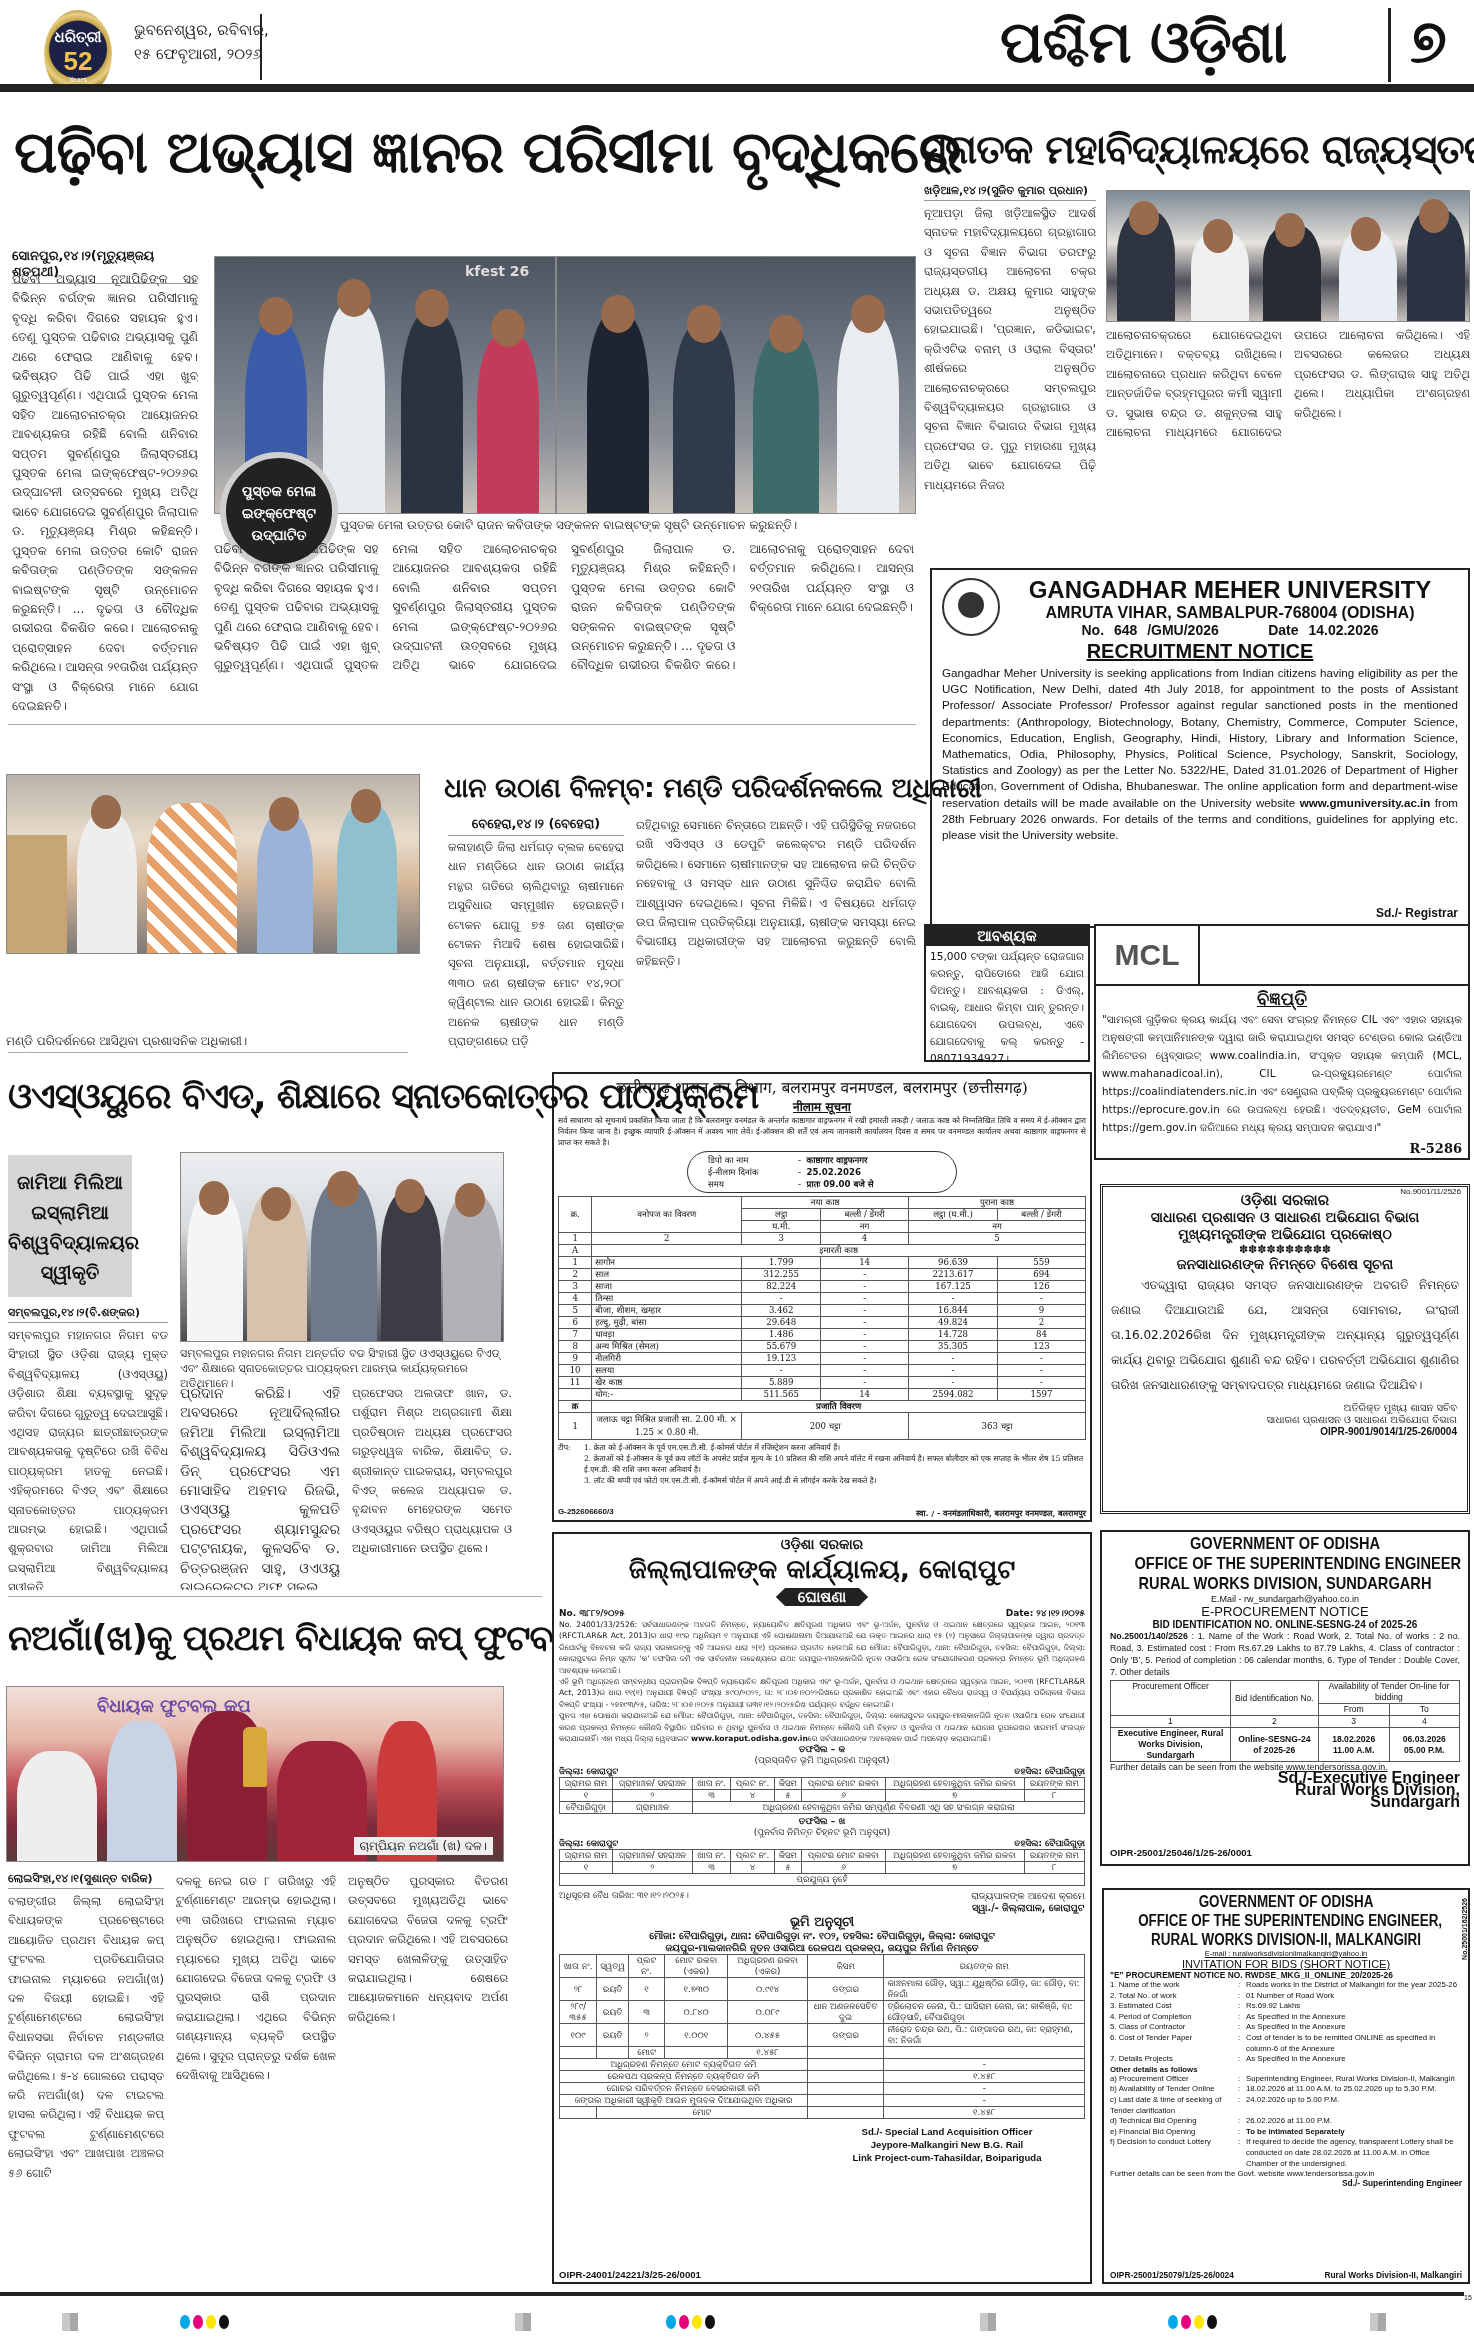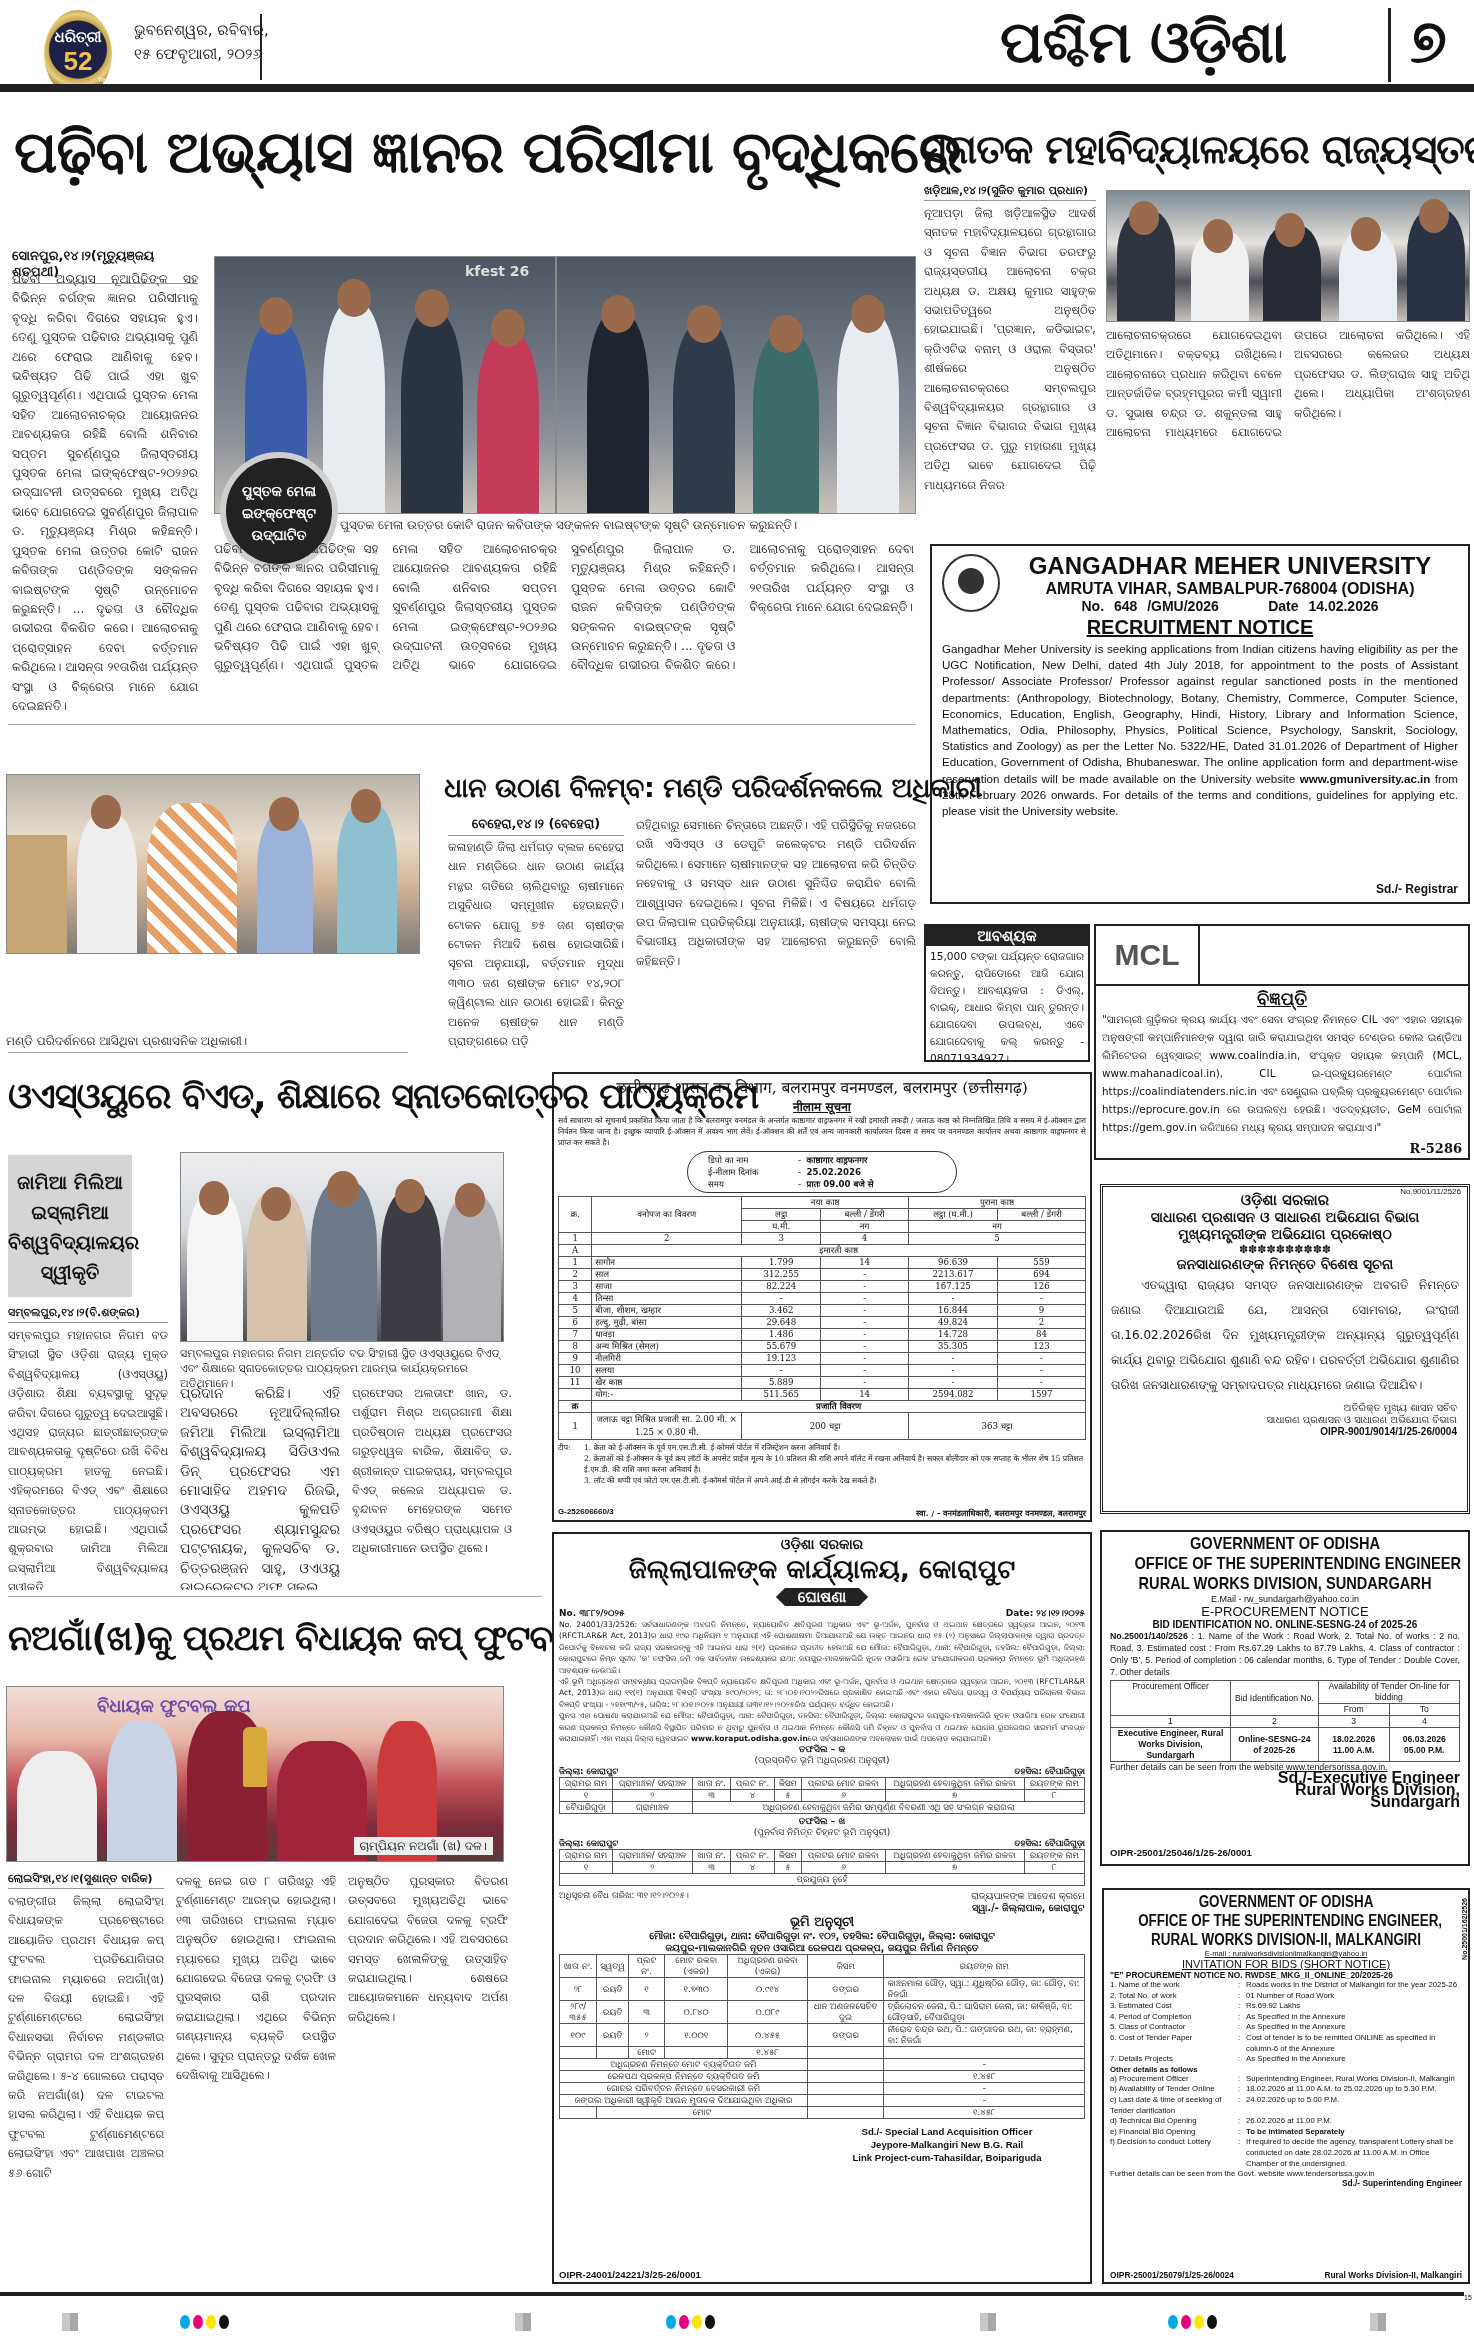--- a/index.html
+++ b/index.html
@@ -8,21 +8,21 @@
   .abs { position: absolute; }
   .serif { font-family: "DejaVu Serif", serif; }
   .lib { font-family: "Liberation Sans", sans-serif; }
 
   
   .logo { left: 40px; top: 6px; width: 76px; height: 100px; }
   .logo .ring { position:absolute; left:4px; top:4px; width:68px; height:88px; border-radius:50%;
      background: radial-gradient(circle at 50% 45%, #1d2146 0 48%, #c8a64a 50%, #e6cf85 60%, #b08c33 70%, transparent 72%); }
   .logo .brand { position:absolute; left:0; width:76px; top:22px; text-align:center; color:#fff; font-size:15px; font-weight:bold; }
   .logo .num { position:absolute; left:0; width:76px; top:40px; text-align:center; color:#f1c24b; font-size:26px; font-weight:bold; font-family:"Liberation Sans",sans-serif; }
-  .logo .yrs { position:absolute; left:0; width:76px; top:70px; text-align:right; color:#fff; font-size:7px; }
+  .logo .yrs { position:absolute; left:0; width:76px; top:70px; text-align:center; color:#fff; font-size:7px; }
   .dateline { left: 134px; top: 18px; font-size: 15px; line-height: 24px; }
   .datesep { left: 260px; top: 14px; width: 2px; height: 66px; background:#222; }
   .section-title { left: 1000px; top: 8px; font-size: 58px; font-weight: bold; letter-spacing: -1px; }
   .pagesep { left: 1388px; top: 8px; width: 3px; height: 74px; background:#222; }
   .pageno { left: 1410px; top: 6px; font-size: 60px; font-weight: bold; }
   .topbar { left: 0; top: 84px; width: 1474px; height: 8px; background: #222; }
 
   .headline { font-weight: bold; color:#111; white-space: nowrap; }
   .byline { font-size: 13px; font-weight: bold; border-bottom: 1px solid #999; padding-bottom: 3px; }
   .body { font-size: 12.2px; line-height: 19.4px; text-align: justify; color:#222; }
@@ -113,21 +113,21 @@
   <div class="head" style="left:96px; top:28px; width:30px; height:34px;"></div>
   <div class="person" style="left:156px; width:58px; height:96px; background:#262b35;"></div>
   <div class="head" style="left:168px; top:22px; width:30px; height:34px;"></div>
   <div class="person" style="left:232px; width:58px; height:92px; background:#e8eef4;"></div>
   <div class="head" style="left:244px; top:26px; width:30px; height:34px;"></div>
   <div class="person" style="left:300px; width:58px; height:112px; background:#2a3344;"></div>
   <div class="head" style="left:312px; top:8px; width:30px; height:34px;"></div>
 </div>
 <div class="abs body" style="left:1106px; top:326px; width:364px; height:194px; overflow:hidden; font-size:11.6px; column-count:2; column-gap:12px;">ଆଲୋଚନାଚକ୍ରରେ ଯୋଗଦେଇଥିବା ଅତିଥିମାନେ। ବକ୍ତବ୍ୟ ରଖିଥିଲେ। ଆଲୋଚନାରେ ପ୍ରଧାନ କରିଥିବା ବେଳେ ଆନ୍ତର୍ଜାତିକ ବ୍ରହ୍ମପୁରର କର୍ମୀ ସ୍ୱାମୀ ଡ. ସୁଭାଷ ଚନ୍ଦ୍ର ଡ. ଶକୁନ୍ତଳା ସାହୁ ଆଲୋଚନା ମାଧ୍ୟମରେ ଯୋଗଦେଇ ଉପରେ ଆଲୋଚନା କରିଥିଲେ। ଏହି ଅବସରରେ କଲେଜର ଅଧ୍ୟକ୍ଷ ପ୍ରଫେସର ଡ. ଲିଙ୍ଗରାଜ ସାହୁ ଅତିଥି ଥିଲେ। ଅଧ୍ୟାପିକା ଅଂଶଗ୍ରହଣ କରିଥିଲେ।</div>
 
-<div class="abs ad" style="left:930px; top:544px; width:540px; height:360px; padding:6px 10px;">
+<div class="abs ad" style="left:930px; top:568px; width:540px; height:360px; padding:6px 10px;">
   <div style="position:absolute; left:10px; top:8px; width:58px; height:58px; border:2px solid #333; border-radius:50%;">
     <div style="position:absolute; left:14px; top:12px; width:26px; height:26px; border-radius:50%; background:#333;"></div>
   </div>
   <div class="ad-title lib" style="margin-left:60px; font-size:24px; font-family:'Liberation Sans',sans-serif;">GANGADHAR MEHER UNIVERSITY</div>
   <div class="ad-title lib" style="margin-left:60px; font-size:16px;">AMRUTA VIHAR, SAMBALPUR-768004 (ODISHA)</div>
   <div class="ad-title lib" style="margin-left:60px; font-size:14px; word-spacing:6px;">
     <span>No. 648 /GMU/2026</span>
     &nbsp;&nbsp;&nbsp;
     <span>Date 14.02.2026</span>
   </div>

